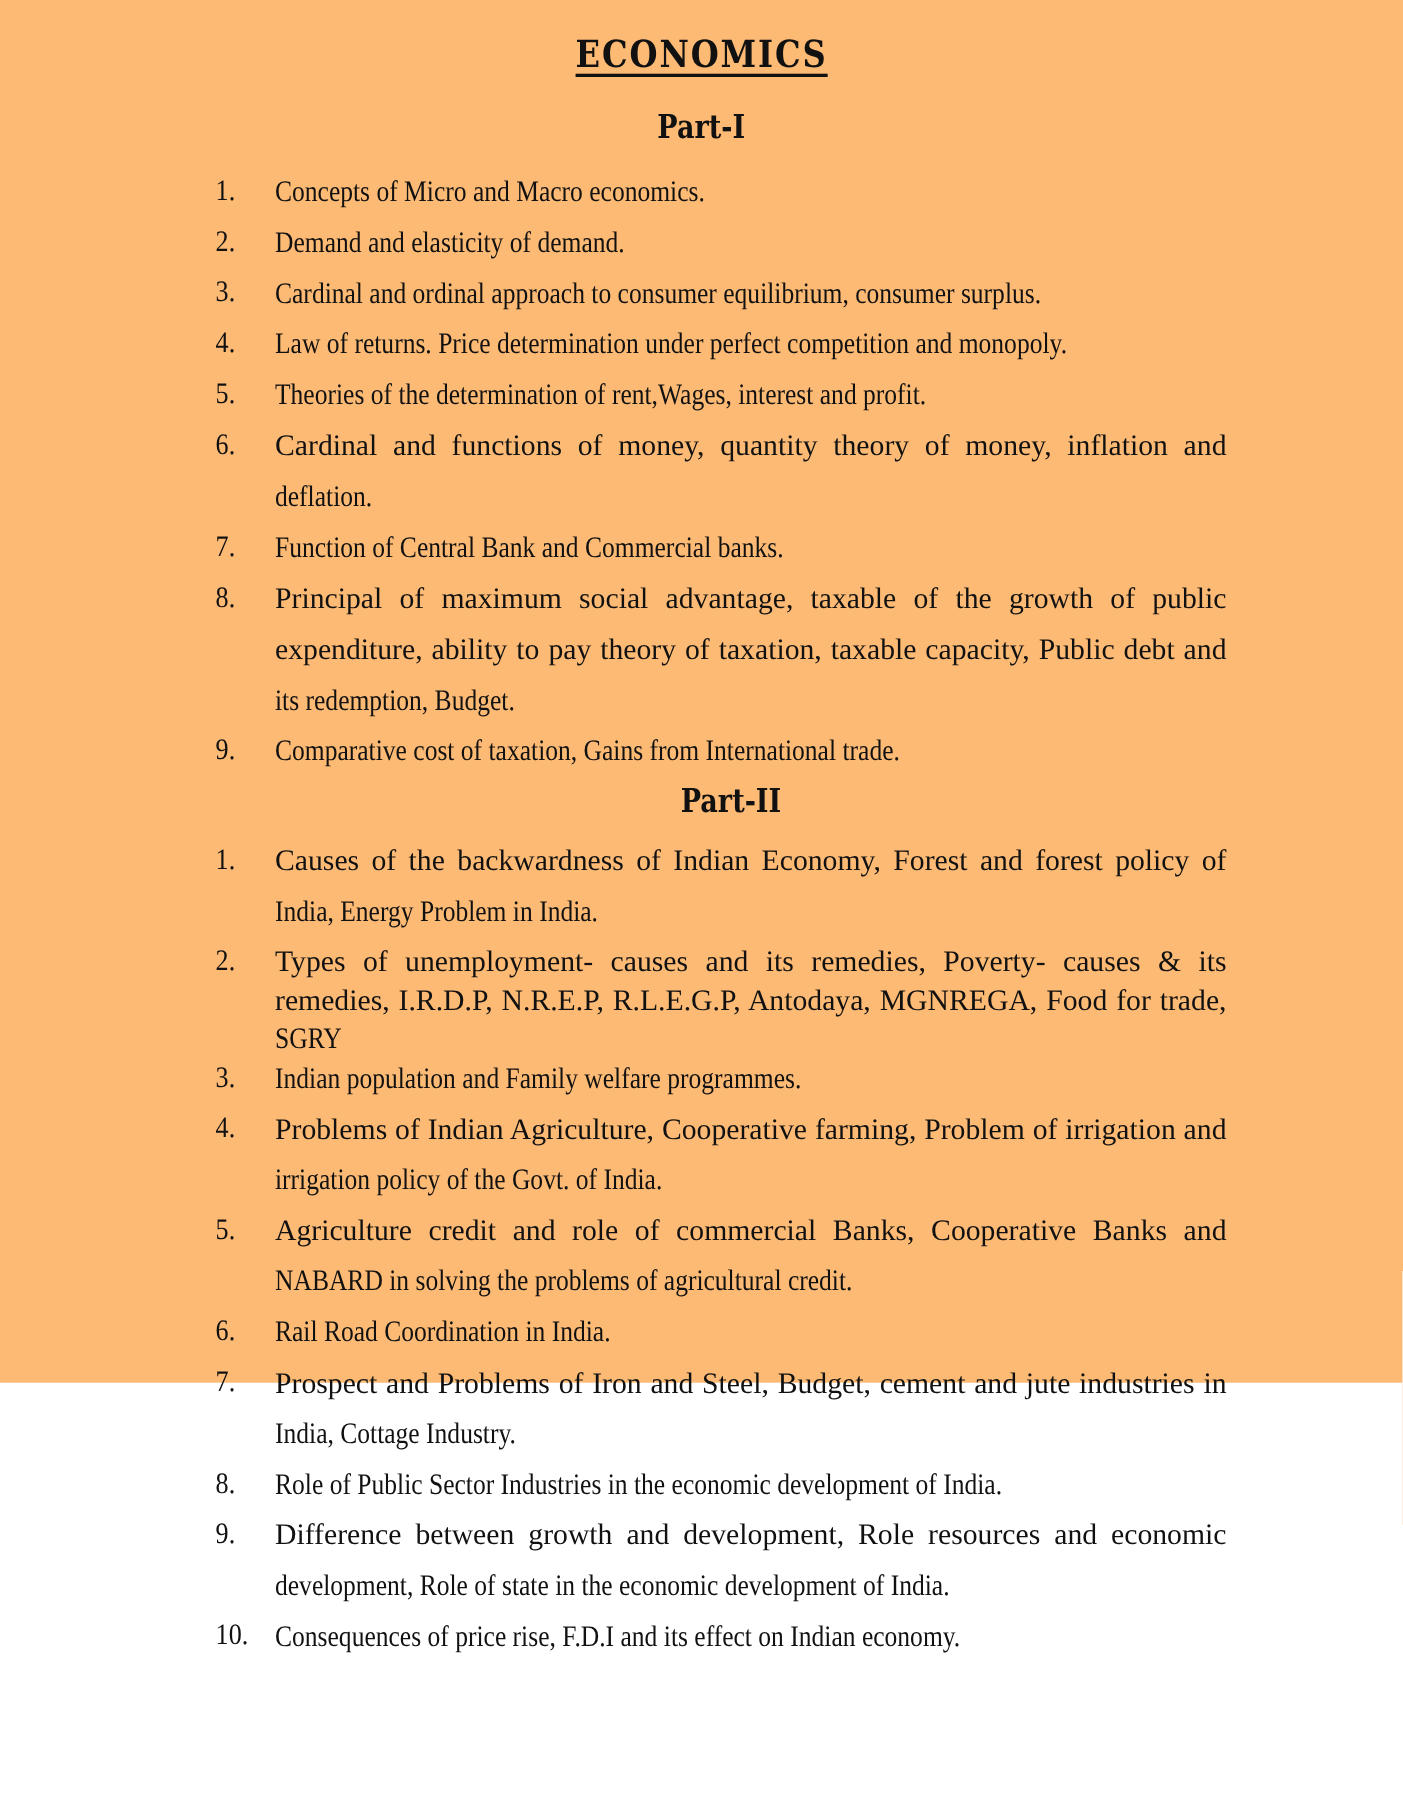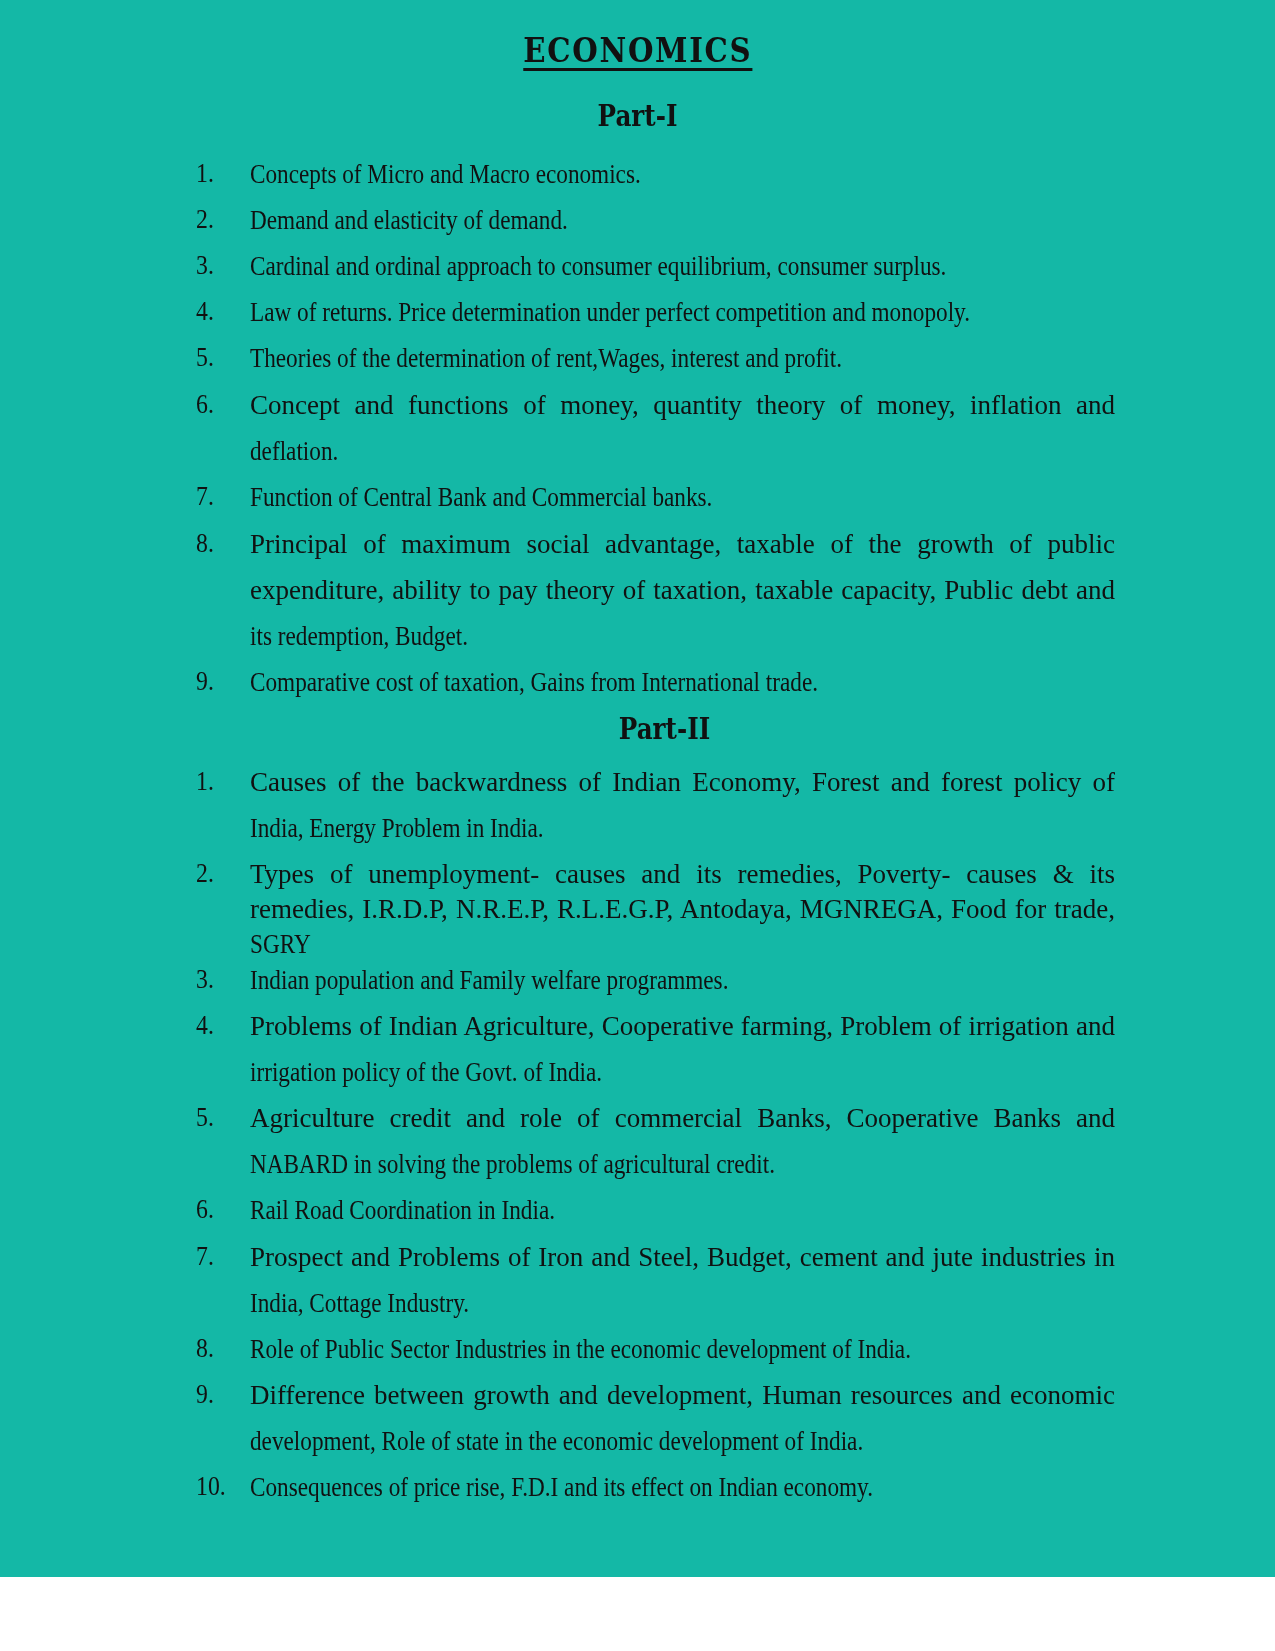--- a/index.html
+++ b/index.html
@@ -1,17 +1,17 @@
 <!DOCTYPE html>
 <html><head>
 <meta charset="utf-8">
 <style>
   html, body { margin: 0; padding: 0; background: #ffffff; }
   body { width: 1275px; height: 1651px; position: relative; overflow: hidden; color: #111; }
-  .page { position: absolute; left: 0; top: 0; width: 1275px; height: 1577px; background: #14b8a6; }
+  .page { position: absolute; left: 0; top: 0; width: 1275px; height: 1257px; background: #fdba74; }
   .title {
     position: absolute; left: 0; width: 1275px; top: 30px; text-align: center;
     font-family: "DejaVu Serif", serif; font-weight: bold; font-size: 34px;
     letter-spacing: 2px; transform: scaleX(0.86); transform-origin: 640px 0;
   }
   .title span { text-decoration: underline; text-decoration-thickness: 3px; text-underline-offset: 6px; }
   .part-heading {
     position: absolute; left: 0; width: 1275px; text-align: center;
     font-family: "DejaVu Serif", serif; font-weight: bold; font-size: 30px;
     transform: scaleX(0.82);
@@ -51,21 +51,21 @@
   <div class="item" style="top:296px;">
     <span class="num">4.</span>
     <span class="line" style="transform:scaleX(0.86);">Law of returns. Price determination under perfect competition and monopoly.</span>
   </div>
   <div class="item" style="top:342px;">
     <span class="num">5.</span>
     <span class="line" style="transform:scaleX(0.86);">Theories of the determination of rent,Wages, interest and profit.</span>
   </div>
   <div class="item" style="top:389px;">
     <span class="num">6.</span>
-    <span class="line just">Concept and functions of money, quantity theory of money, inflation and</span>
+    <span class="line just">Cardinal and functions of money, quantity theory of money, inflation and</span>
     <span class="line" style="top:46px; transform:scaleX(0.86);">deflation.</span>
   </div>
   <div class="item" style="top:481px;">
     <span class="num">7.</span>
     <span class="line" style="transform:scaleX(0.86);">Function of Central Bank and Commercial banks.</span>
   </div>
   <div class="item" style="top:528px;">
     <span class="num">8.</span>
     <span class="line just">Principal of maximum social advantage, taxable of the growth of public</span>
     <span class="line just" style="top:46px;">expenditure, ability to pay theory of taxation, taxable capacity, Public debt and</span>
@@ -111,21 +111,21 @@
     <span class="num">7.</span>
     <span class="line just">Prospect and Problems of Iron and Steel, Budget, cement and jute industries in</span>
     <span class="line" style="top:46px; transform:scaleX(0.86);">India, Cottage Industry.</span>
   </div>
   <div class="item" style="top:1333px;">
     <span class="num">8.</span>
     <span class="line" style="transform:scaleX(0.86);">Role of Public Sector Industries in the economic development of India.</span>
   </div>
   <div class="item" style="top:1379px;">
     <span class="num">9.</span>
-    <span class="line just">Difference between growth and development, Human resources and economic</span>
+    <span class="line just">Difference between growth and development, Role resources and economic</span>
     <span class="line" style="top:46px; transform:scaleX(0.86);">development, Role of state in the economic development of India.</span>
   </div>
   <div class="item" style="top:1471px;">
     <span class="num">10.</span>
     <span class="line" style="transform:scaleX(0.86);">Consequences of price rise, F.D.I and its effect on Indian economy.</span>
   </div>
 
 </div>
 
 </body></html>

